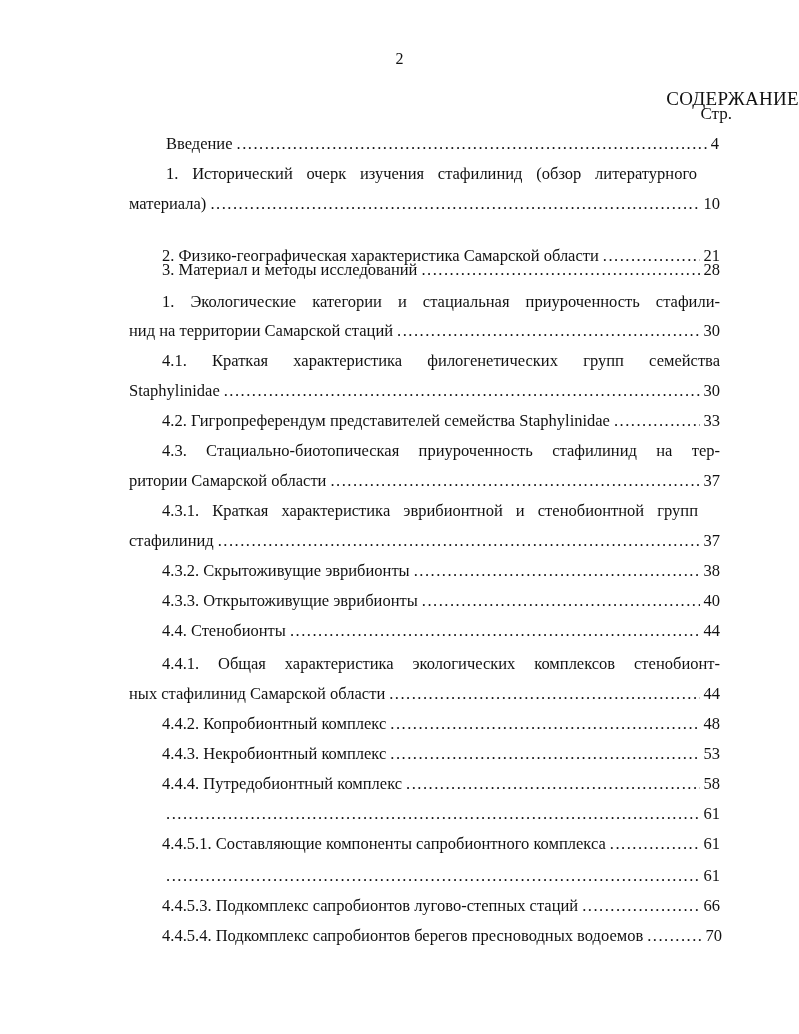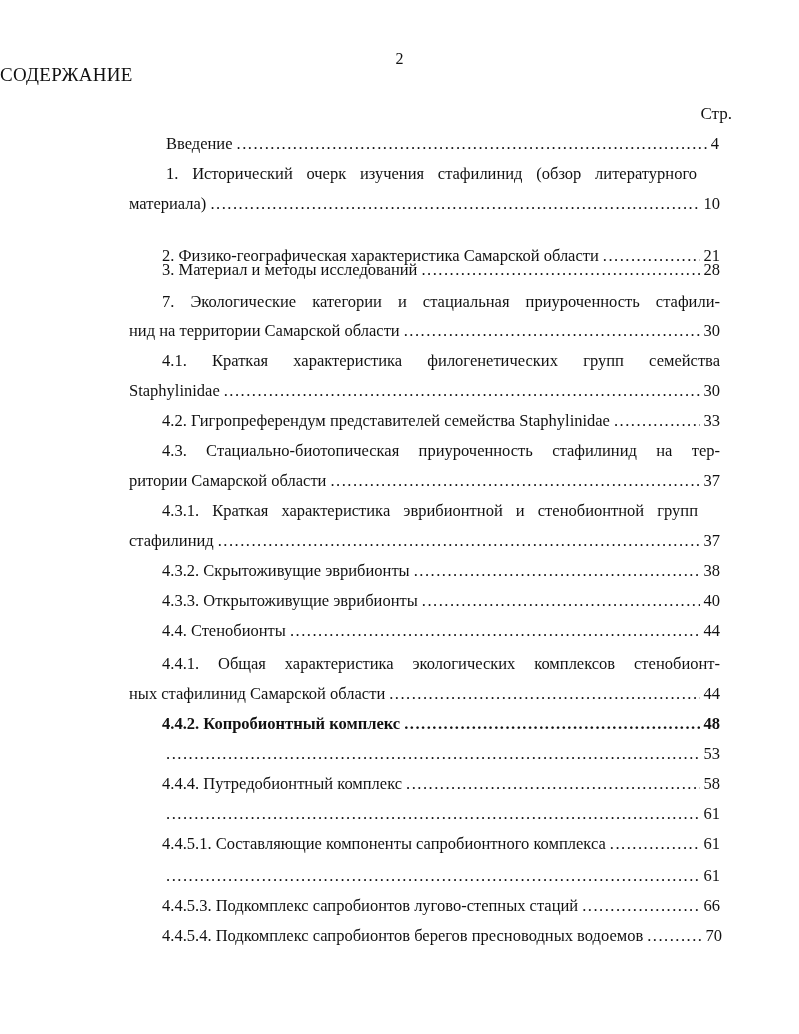--- a/index.html
+++ b/index.html
@@ -1,19 +1,19 @@
 <!DOCTYPE html>
 <html><head>
 <meta charset="utf-8">
 <style>
   html, body { margin:0; padding:0; background:#ffffff; }
   body { width:799px; height:1034px; position:relative; overflow:hidden;
          font-family:"Liberation Serif", "DejaVu Serif", serif; color:#111; }
   .page-num { position:absolute; top:50px; left:0; width:100%; text-align:center; font-size:16px; }
-  .title { position:absolute; top:64px; left:0; width:100%; text-align:left; font-size:19px; letter-spacing:0.3px; }
+  .title { position:absolute; top:88px; left:0; width:100%; text-align:right; font-size:19px; letter-spacing:0.3px; }
   .str { position:absolute; top:104px; right:67px; font-size:17px; }
   .line { position:absolute; left:0; font-size:16.5px; white-space:nowrap; display:flex; align-items:baseline; }
   .line .t { flex:0 0 auto; }
   .line .d { flex:1 1 auto; overflow:hidden; white-space:nowrap; margin:0 4px; letter-spacing:1.5px; }
   .line .d::before { content:"..................................................................................................................................................................................."; }
   .line .p { flex:0 0 auto; text-align:right; }
   .just { position:absolute; font-size:16.5px; text-align:justify; text-align-last:justify; white-space:nowrap; }
 </style>
 </head>
 <body>
@@ -40,23 +40,23 @@
     <span class="d"></span>
     <span class="p">21</span>
 </div>
 
 <div class="line" style="top:260px;left:162px;width:558px;">
   <span class="t">3. Материал и методы исследований</span>
     <span class="d"></span>
     <span class="p">28</span>
 </div>
 
-<div class="just" style="top:292px;left:162px;width:558px;">7. Экологические категории и стациальная приуроченность стафили-</div>
+<div class="just" style="top:292px;left:162px;width:558px;">1. Экологические категории и стациальная приуроченность стафили-</div>
 <div class="line" style="top:321px;left:129px;width:591px;">
-  <span class="t">нид на территории Самарской области</span>
+  <span class="t">нид на территории Самарской стаций</span>
     <span class="d"></span>
     <span class="p">30</span>
 </div>
 
 <div class="just" style="top:351px;left:162px;width:558px;">4.1. Краткая характеристика филогенетических групп семейства</div>
 <div class="line" style="top:381px;left:129px;width:591px;">
   <span class="t">Staphylinidae</span>
     <span class="d"></span>
     <span class="p">30</span>
 </div>
@@ -99,27 +99,28 @@
     <span class="p">44</span>
 </div>
 
 <div class="just" style="top:654px;left:162px;width:558px;">4.4.1. Общая характеристика экологических комплексов стенобионт-</div>
 <div class="line" style="top:684px;left:129px;width:591px;">
   <span class="t">ных стафилинид Самарской области</span>
     <span class="d"></span>
     <span class="p">44</span>
 </div>
 
-<div class="line" style="top:714px;left:162px;width:558px;font-weight:bold;">
+<div class="line" style="top:714px;left:162px;width:558px;">
   <span class="t">4.4.2. Копробионтный комплекс</span>
     <span class="d"></span>
     <span class="p">48</span>
 </div>
 
 <div class="line" style="top:744px;left:162px;width:558px;">
+  <span class="t">4.4.3. Некробионтный комплекс</span>
     <span class="d"></span>
     <span class="p">53</span>
 </div>
 
 <div class="line" style="top:774px;left:162px;width:558px;">
   <span class="t">4.4.4. Путредобионтный комплекс</span>
     <span class="d"></span>
     <span class="p">58</span>
 </div>
 

